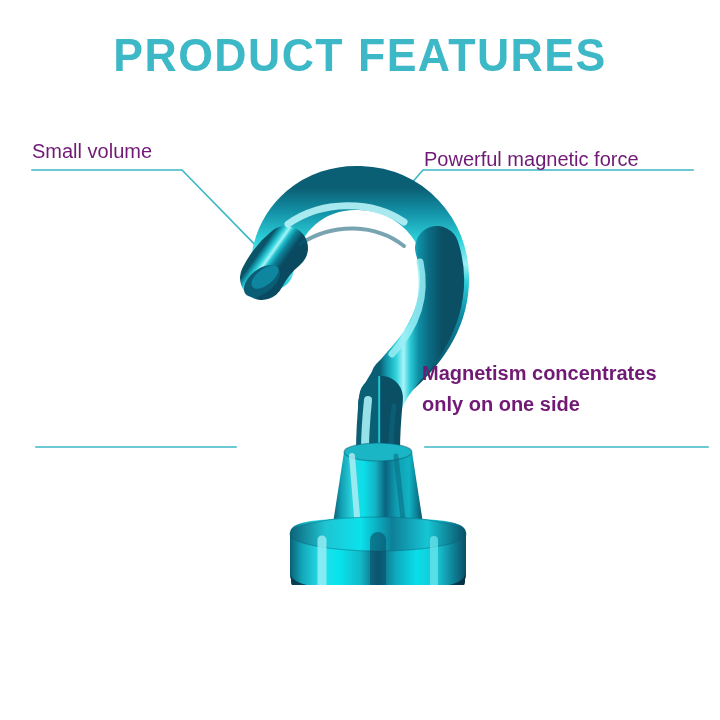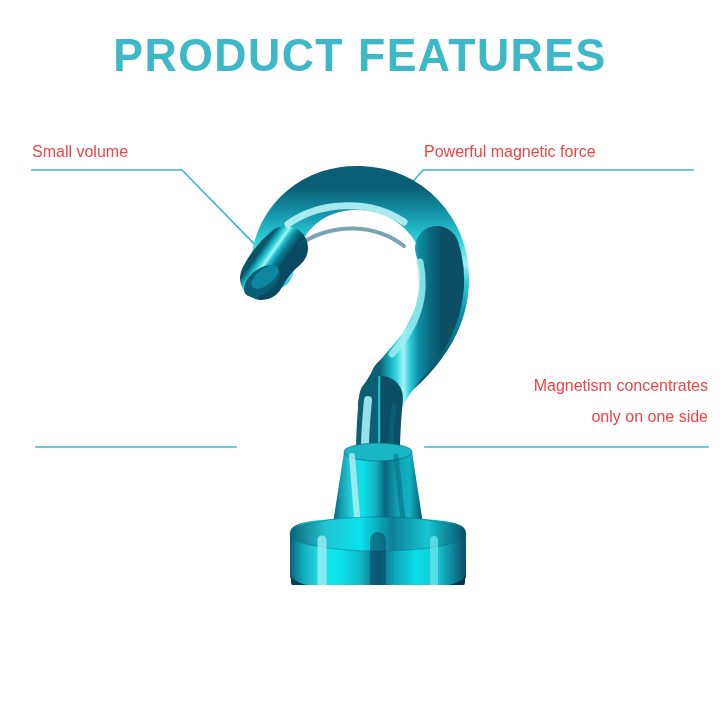--- a/index.html
+++ b/index.html
@@ -25,31 +25,31 @@
     text-align: center;
     font-size: 46px;
     font-weight: bold;
     letter-spacing: 1.5px;
     color: #3cb8c6;
     font-family: "Liberation Sans", sans-serif;
     transform: scaleX(0.97);
   }
   .label {
     position: absolute;
-    color: #ef4444;
-    font-size: 16px;
+    color: #701a75;
+    font-size: 20px;
     font-weight: normal;
     line-height: 31px;
     font-family: "Liberation Sans", sans-serif;
     white-space: pre-line;
   }
   #lbl-small-volume   { left: 32px;  top: 136px; text-align: left; }
-  #lbl-powerful       { left: 424px; top: 136px; text-align: left; }
+  #lbl-powerful       { left: 424px; top: 144px; text-align: left; }
   #lbl-not-broken     { left: 36px;  top: 374px; text-align: left; }
-  #lbl-one-side       { left: 422px; top: 370px; text-align: right; width: 286px; }
+  #lbl-one-side       { left: 422px; top: 358px; text-align: left; width: 286px; font-weight: bold; }
   #lbl-permanent      { left: 32px;  top: 640px; text-align: left; }
   #lbl-long-life      { left: 572px; top: 597px; text-align: left; }
 
   #lines, #product {
     position: absolute;
     left: 0;
     top: 0;
     width: 720px;
     height: 720px;
   }

